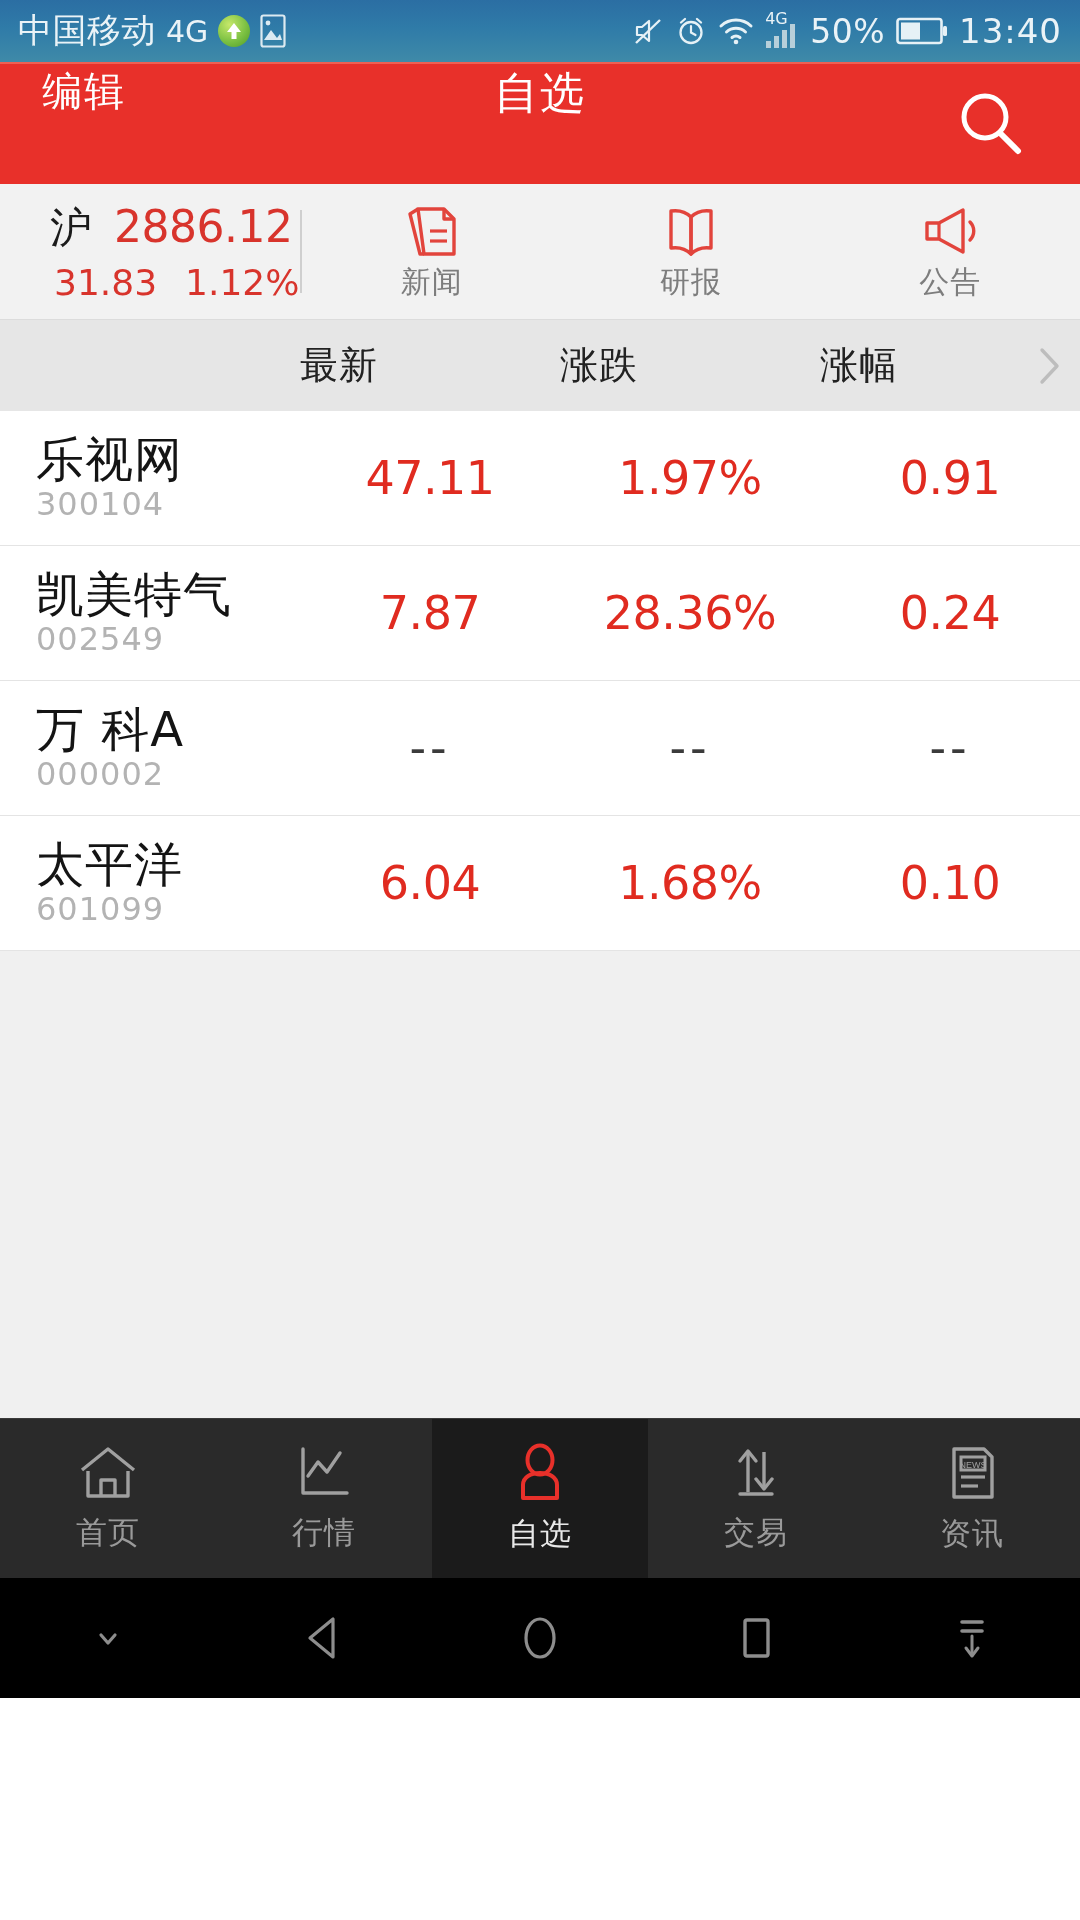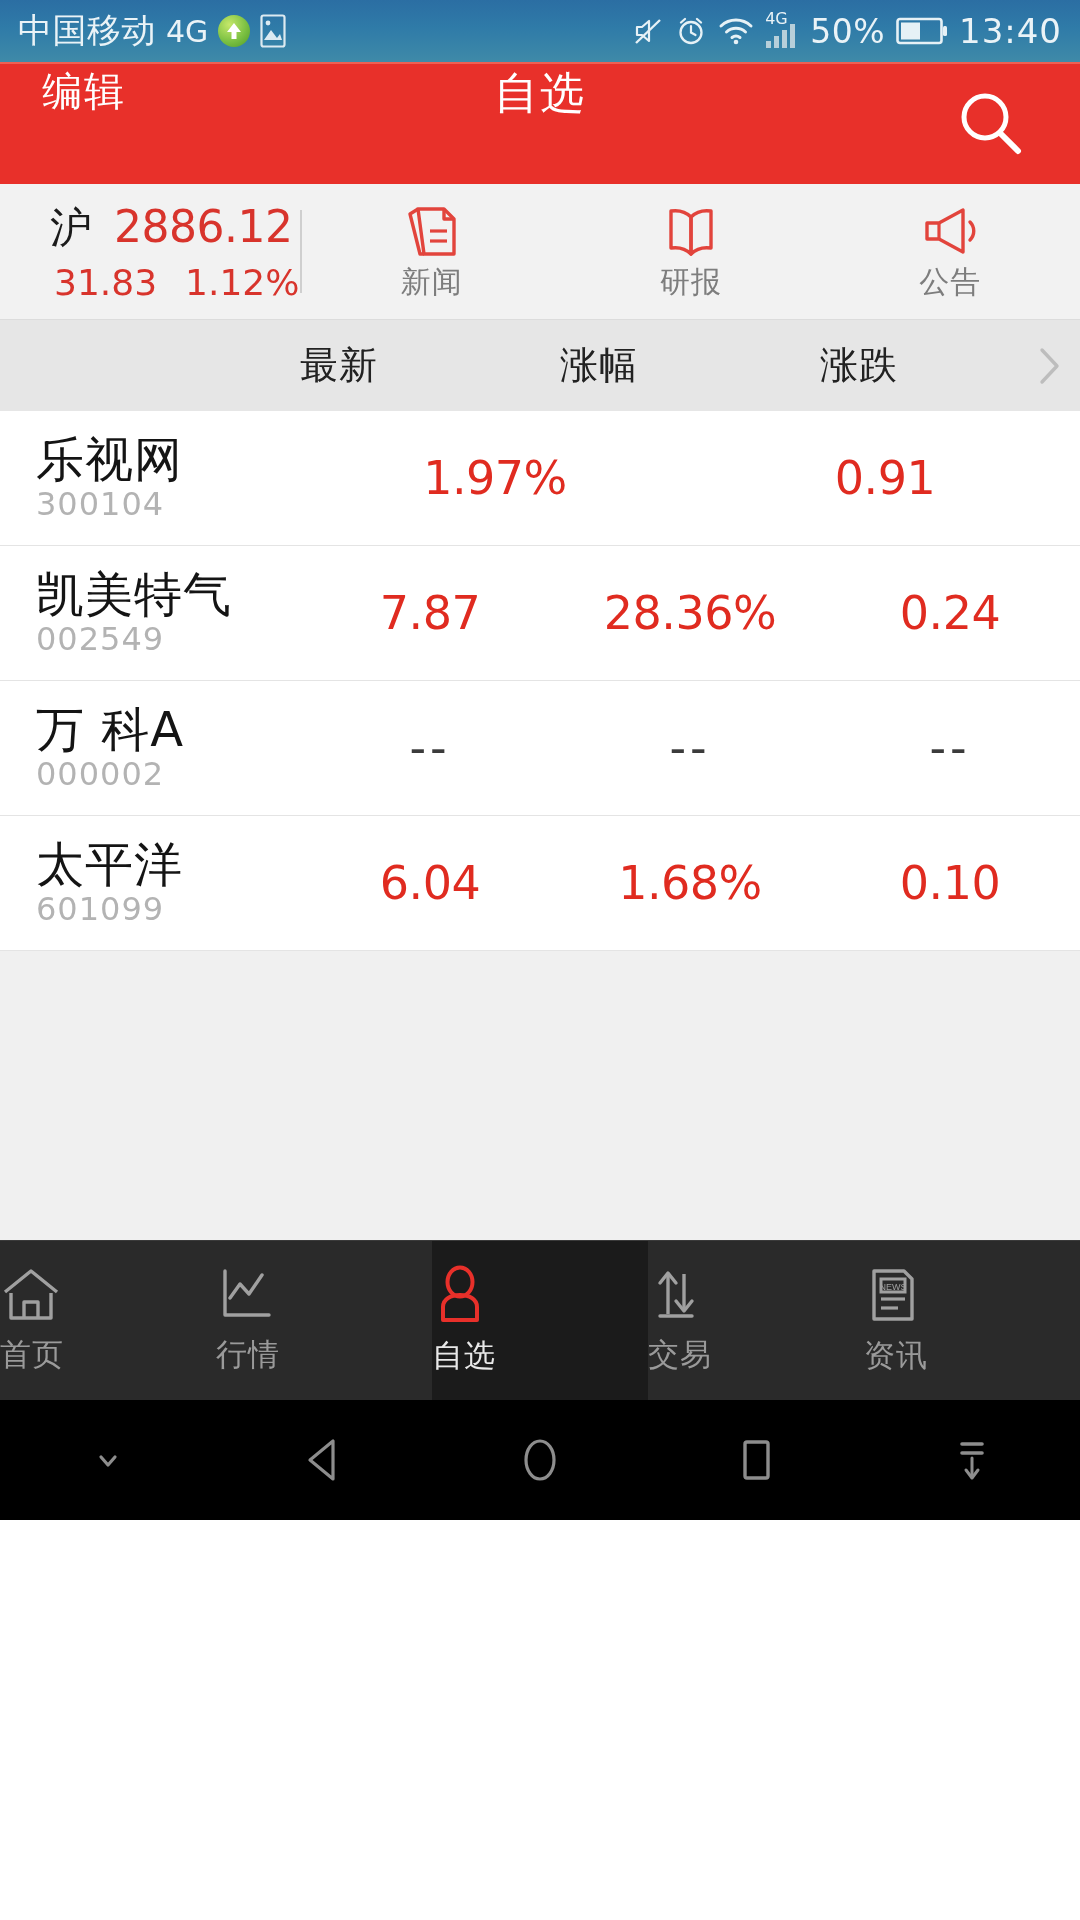--- a/index.html
+++ b/index.html
@@ -2,21 +2,21 @@
 <html><head>
 <meta charset="utf-8">
 <style>
   * { margin:0; padding:0; box-sizing:border-box; }
   html, body {
     width:1080px; height:1920px;
     background:#fff;
     font-family:"DejaVu Sans","Liberation Sans",sans-serif;
     overflow:hidden;
   }
-  #app { width:1080px; height:1520px; position:relative; display:flex; flex-direction:column; }
+  #app { width:1080px; height:1698px; position:relative; display:flex; flex-direction:column; }
 
   
   .statusbar{
     height:62px; flex:0 0 62px;
     background:linear-gradient(180deg,#2b6ea3 0%,#2f7ba8 45%,#3f8aa8 100%);
     display:flex; align-items:center; justify-content:space-between;
     padding:0 18px; color:#eaf3f7;
   }
   .sb-left{ display:flex; align-items:center; gap:10px; }
   .sb-right{ display:flex; align-items:center; gap:11px; }
@@ -101,21 +101,21 @@
   .r-col.flat{ color:#3b3b3b; font-size:46px; letter-spacing:4px; }
 
   .filler{ flex:1; background:#f0f0f0; }
 
   
   .tabbar{
     flex:0 0 160px; height:160px; background:#2a2a2a;
     display:flex; align-items:stretch; border-top:1px solid #3a3a3a;
   }
   .tab{
-    flex:1; display:flex; flex-direction:column; align-items:flex-start; justify-content:center; gap:10px;
+    flex:1; display:flex; flex-direction:column; align-items:center; justify-content:center; gap:10px;
   }
   .tab svg{ display:block; }
   .tab-label{ font-size:31px; color:#9a9a9a; letter-spacing:1px; }
   .tab.active{ background:#1b1b1b; }
   .tab.active .tab-label{ color:#e8e8e8; }
 
   
   .navbar{
     flex:0 0 120px; height:120px; background:#000;
     display:flex; align-items:center;
@@ -247,36 +247,37 @@
         </span>
         <span class="sc-label">公告</span>
       </div>
 
     </div>
   </div>
 
   <div class="thead">
     <div class="th-name"></div>
     <div class="th-col">最新</div>
+    <div class="th-col">涨跌</div>
     <div class="th-col">涨幅</div>
-    <div class="th-col">涨跌</div>
     <span class="th-chev">
       <svg width="34" height="50" viewBox="0 0 34 50">
         <path d="M10 9 L25 25 L10 41" fill="none" stroke="#bdbdbd" stroke-width="3.4" stroke-linecap="round" stroke-linejoin="round"></path>
       </svg>
     </span>
   </div>
 
   <div class="rows">
 
     <div class="row">
       <div class="r-name">
         <span class="r-title">乐视网</span>
         <span class="r-code">300104</span>
       </div>
+      <div class="r-col up">47.11</div>
       <div class="r-col up">1.97%</div>
       <div class="r-col up">0.91</div>
     </div>
 
     <div class="row">
       <div class="r-name">
         <span class="r-title">凯美特气</span>
         <span class="r-code">002549</span>
       </div>
       <div class="r-col up">7.87</div>

